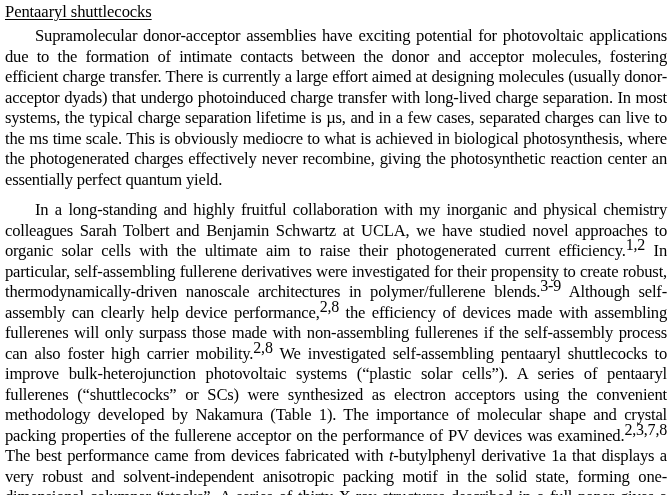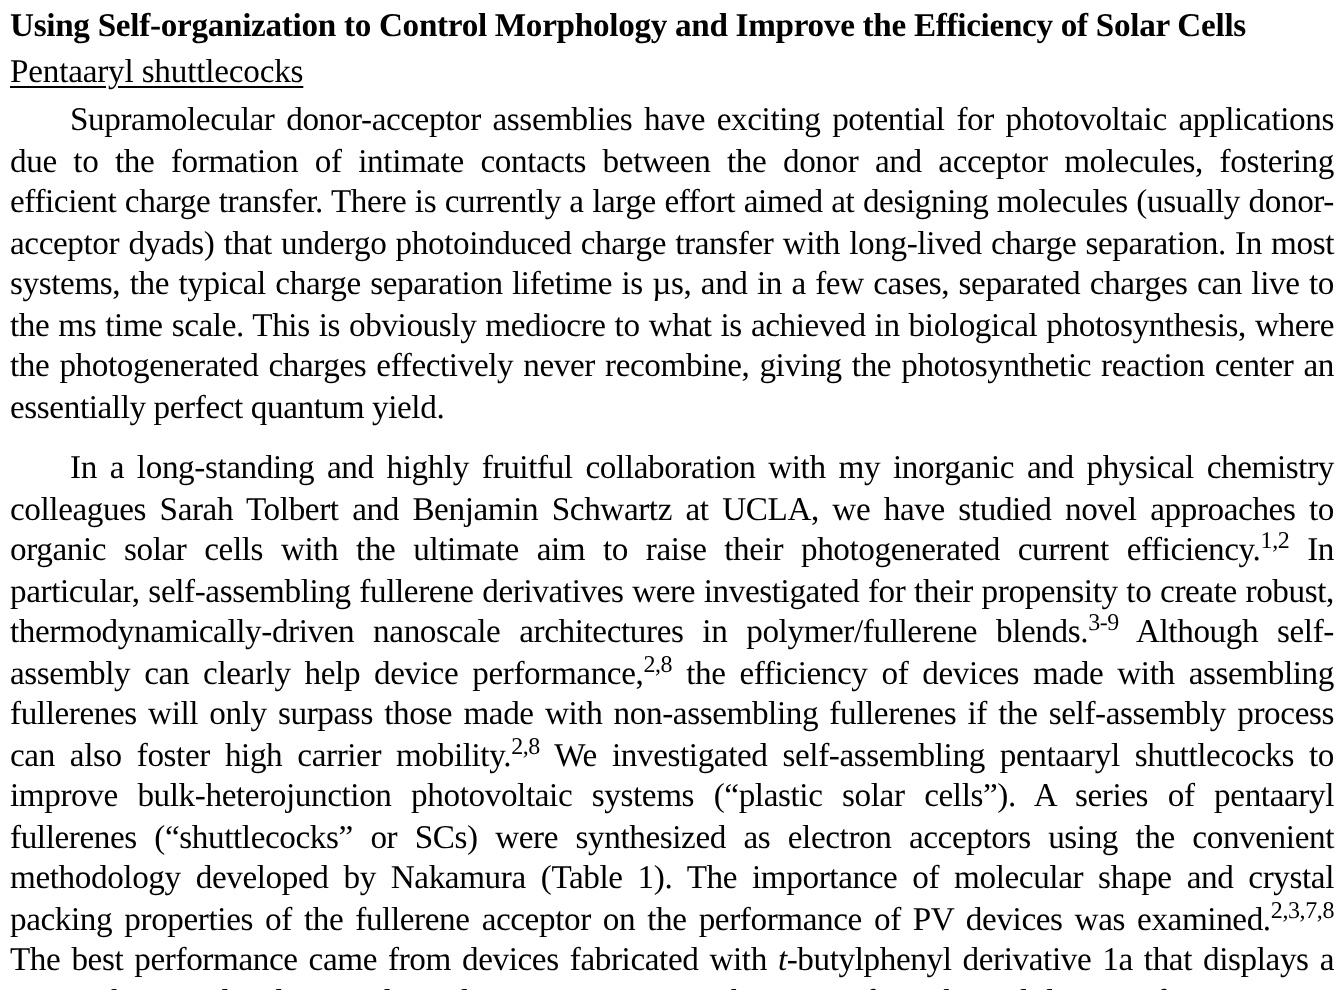--- a/index.html
+++ b/index.html
@@ -40,30 +40,29 @@
       line-height: 20.5px;
       text-align: justify;
       text-indent: 30px;
       margin: 0;
       letter-spacing: -0.2px;
     }
     .para + .para {
       margin-top: 10px;
     }
     sup {
-      font-size: 12px;
+      font-size: 16px;
       line-height: 0;
       vertical-align: 6px;
     }
     .ital { font-style: italic; }
     .bold { font-weight: normal; }
   </style>
 </head>
 <body>
 
 <div class="page">
-  <div class="title">Using Self-organization to Control Morphology and Improve the Efficiency of Solar Cells</div>
   <div class="subtitle">Pentaaryl shuttlecocks</div>
 
   <p class="para">Supramolecular donor-acceptor assemblies have exciting potential for photovoltaic applications due to the formation of intimate contacts between the donor and acceptor molecules, fostering efficient charge transfer. There is currently a large effort aimed at designing molecules (usually donor-acceptor dyads) that undergo photoinduced charge transfer with long-lived charge separation.  In most systems, the typical charge separation lifetime is µs, and in a few cases, separated charges can live to the ms time scale.  This is obviously mediocre to what is achieved in biological photosynthesis, where the photogenerated charges effectively never recombine, giving the photosynthetic reaction center an essentially perfect quantum yield.</p>
 
   <p class="para"><span>In a long-standing and highly fruitful collaboration with my inorganic and physical chemistry colleagues Sarah Tolbert and Benjamin Schwartz at UCLA, we have studied novel approaches to organic solar cells with the ultimate aim to raise their photogenerated current efficiency.</span><sup>1,2</sup><span> In particular, self-assembling fullerene derivatives were investigated for their propensity to create robust, thermodynamically-driven nanoscale architectures in polymer/fullerene blends.</span><sup>3-9</sup><span> Although self-assembly can clearly help device performance,</span><sup>2,8</sup><span> the efficiency of devices made with assembling fullerenes will only surpass those made with non-assembling fullerenes if the self-assembly process can also foster high carrier mobility.</span><sup>2,8</sup><span> We investigated self-assembling pentaaryl shuttlecocks to improve bulk-heterojunction photovoltaic systems (“plastic solar cells”). A series of pentaaryl fullerenes (“shuttlecocks” or SCs) were synthesized as electron acceptors using the convenient methodology developed by Nakamura (Table 1). The importance of molecular shape and crystal packing properties of the fullerene acceptor on the performance of PV devices was examined.</span><sup>2,3,7,8</sup><span>  The best performance came from devices fabricated with </span><span class="ital">t</span><span>-butylphenyl derivative </span><span class="bold">1a</span><span> that displays a very robust and solvent-independent anisotropic packing motif in the solid state, forming one-dimensional columnar “stacks”.  A series of thirty X-ray structures described in a full paper gives a general view of the self-assembling trends of these molecules.</span></p>
 </div>
 
 </body></html>

